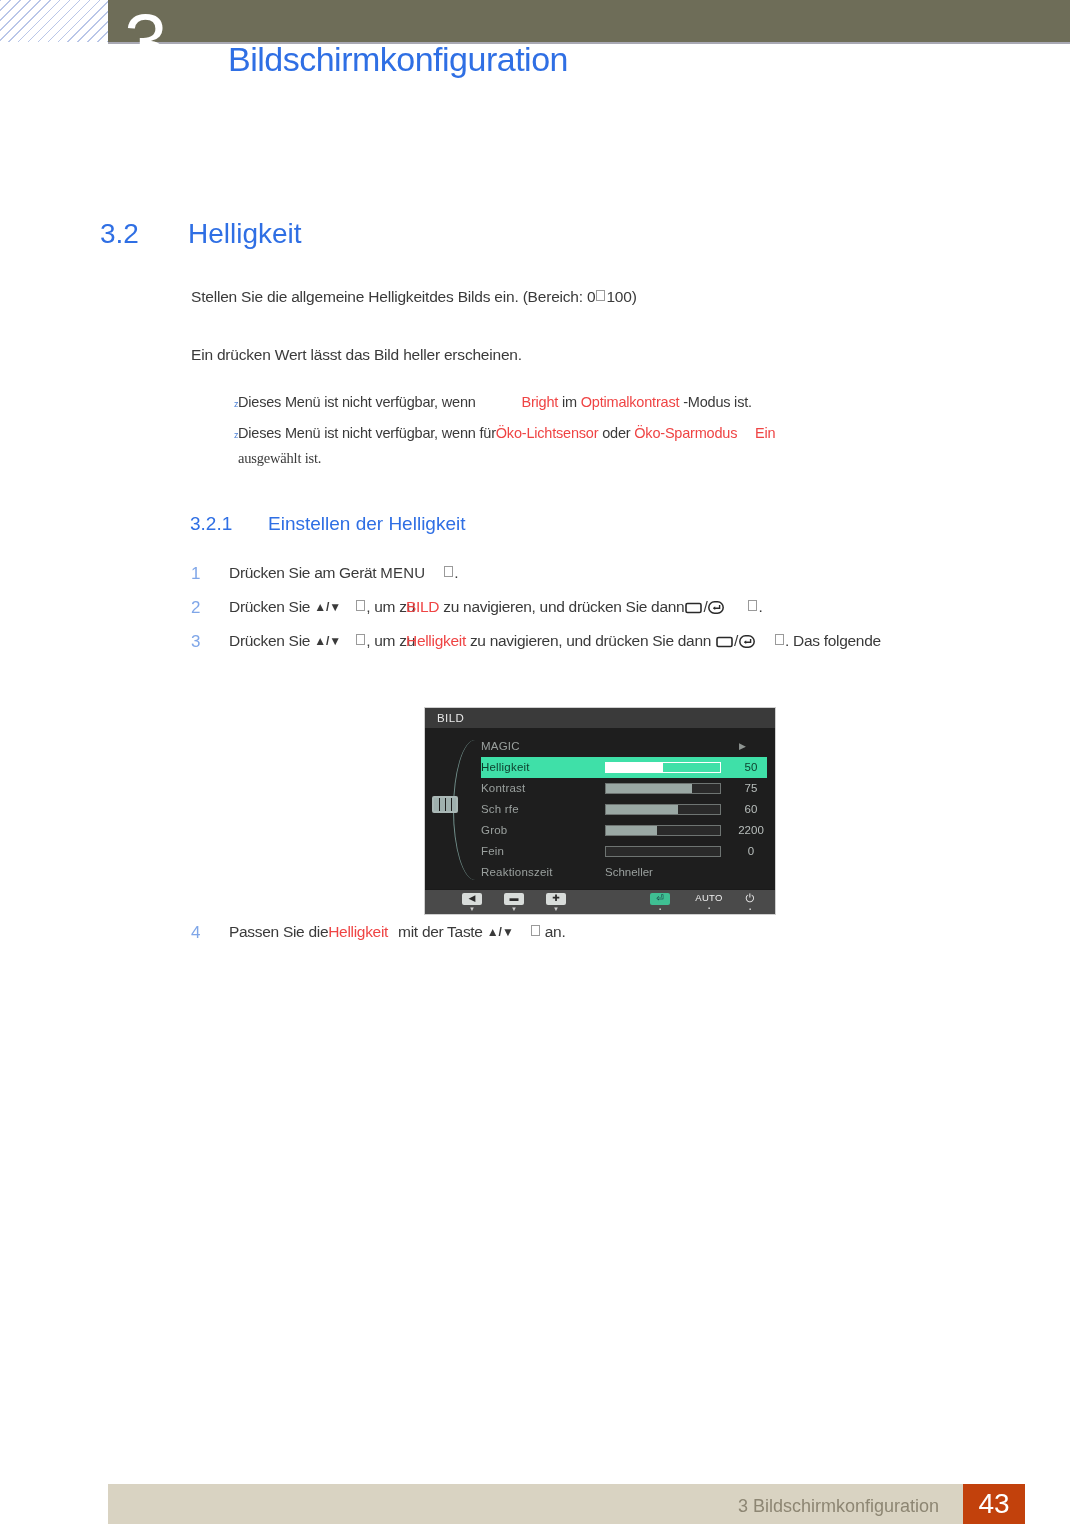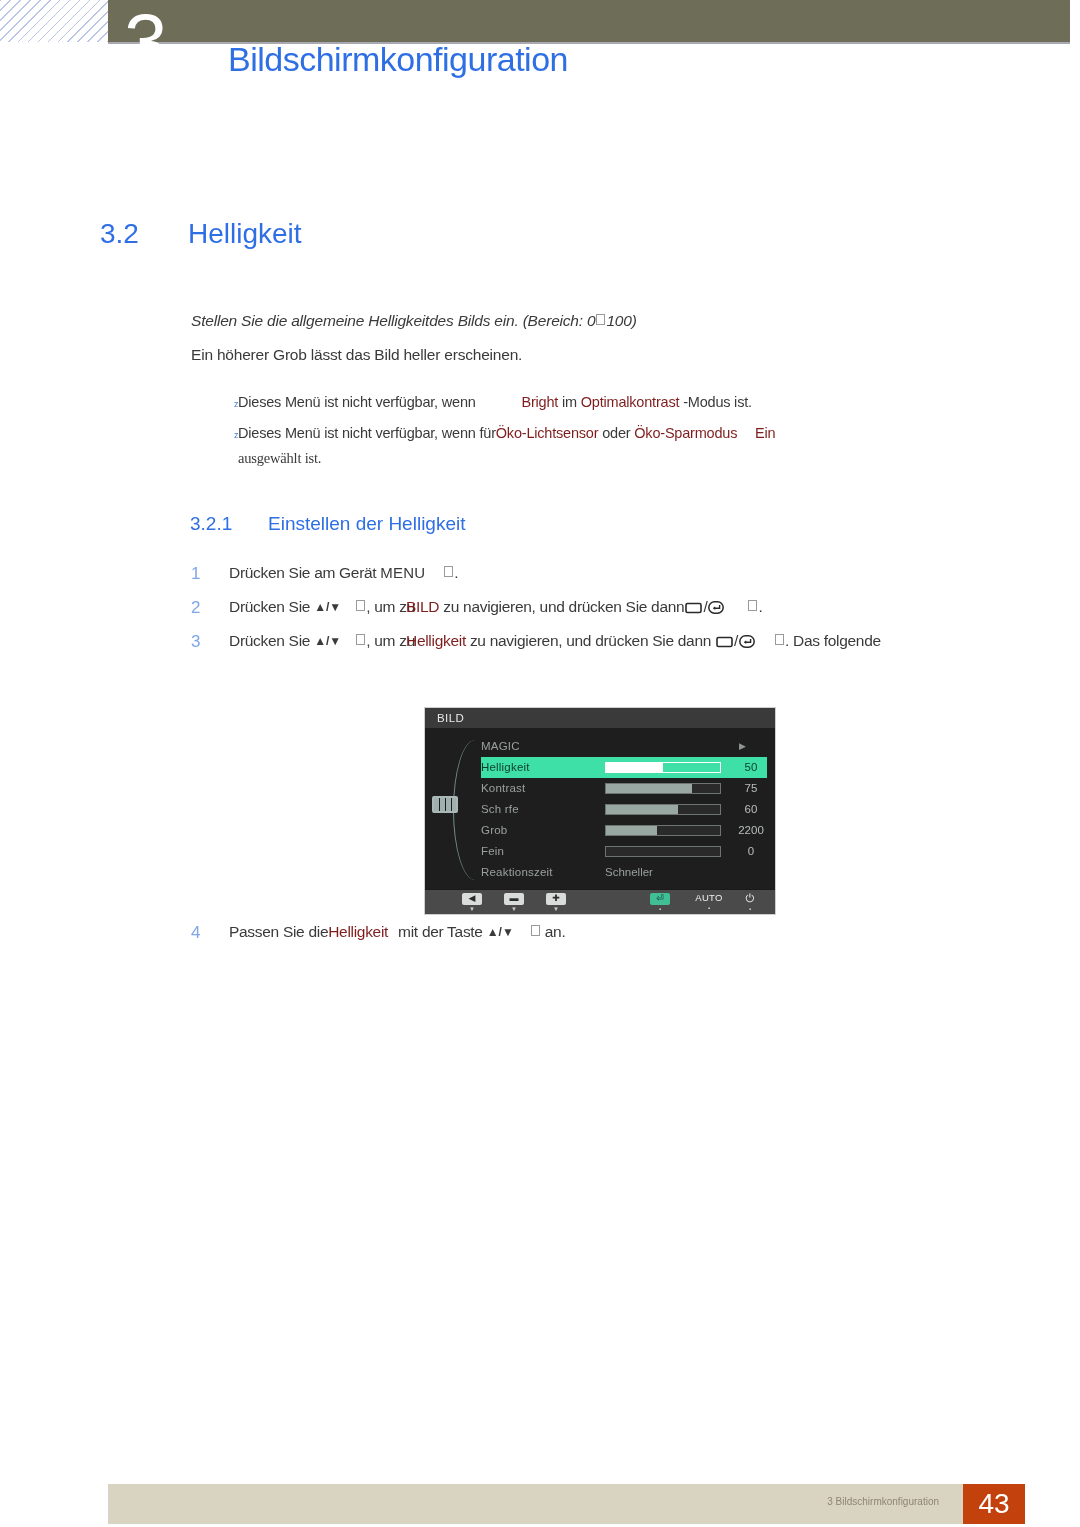--- a/index.html
+++ b/index.html
@@ -82,21 +82,21 @@
 
   
   .para {
     position: absolute;
     left: 191px;
     font-size: 15.5px;
     color: #3a3a3a;
     letter-spacing: -0.2px;
     white-space: nowrap;
   }
-  .p1 { top: 312px; font-style: italic; }
+  .p1 { top: 288px; }
   .p2 { top: 346px; }
   .missing-glyph {
     display: inline-block;
     width: 9px;
     height: 11px;
     border: 1px solid #9a9a9a;
     vertical-align: 1px;
     margin: 0 1px;
     box-sizing: border-box;
   }
@@ -112,21 +112,21 @@
   .note-marker {
     position: absolute;
     left: -4px;
     top: 5px;
     font-size: 9px;
     color: #4a7fd4;
   }
   .n1 { top: 394px; width: 720px; }
   .n2 { top: 425px; width: 720px; }
   .n2 .cont { display: block; margin-top: 9px; font-family: Liberation Serif, serif; }
-  .hl { color: #7f1d1d; }
+  .hl { color: #ef4444; }
 
   
   .subsec {
     position: absolute;
     left: 190px;
     top: 513px;
     font-size: 19px;
     color: #2f6fe4;
     white-space: nowrap;
   }
@@ -351,21 +351,21 @@
     left: 108px;
     top: 1484px;
     width: 917px;
     height: 40px;
     background: #d9d3c2;
   }
   .footer-text {
     position: absolute;
     right: 86px;
     top: 12px;
-    font-size: 10px;
+    font-size: 18px;
     color: #8d8673;
     white-space: nowrap;
     margin-left: 31px;
   }
   .footer-page {
     position: absolute;
     right: 0;
     top: 0;
     width: 62px;
     height: 40px;
@@ -388,21 +388,21 @@
 </div>
 
 <div class="sec-heading">
   <span class="num">3.2</span><span>Helligkeit</span>
 </div>
 
 <div class="para p1">
   <span>Stellen Sie die allgemeine Helligkeit</span><span>des Bilds ein. (Bereich: 0</span><span class="missing-glyph"></span><span>100)</span>
 </div>
 <div class="para p2">
-  <span>Ein höherer Grob lässt da</span><span>s Bild heller erscheinen.</span>
+  <span>Ein drücken Wert lässt da</span><span>s Bild heller erscheinen.</span>
 </div>
 
 <div class="note n1">
   <span class="note-marker">z</span>
   <span>Dieses Menü ist nicht verfügbar, wenn</span>
   <span style="display:inline-block;width:42px"></span><span class="hl">Bright</span>
   <span>im</span>
   <span class="hl">Optimalkontrast</span>
   <span>-Modus ist.</span>
 </div>

